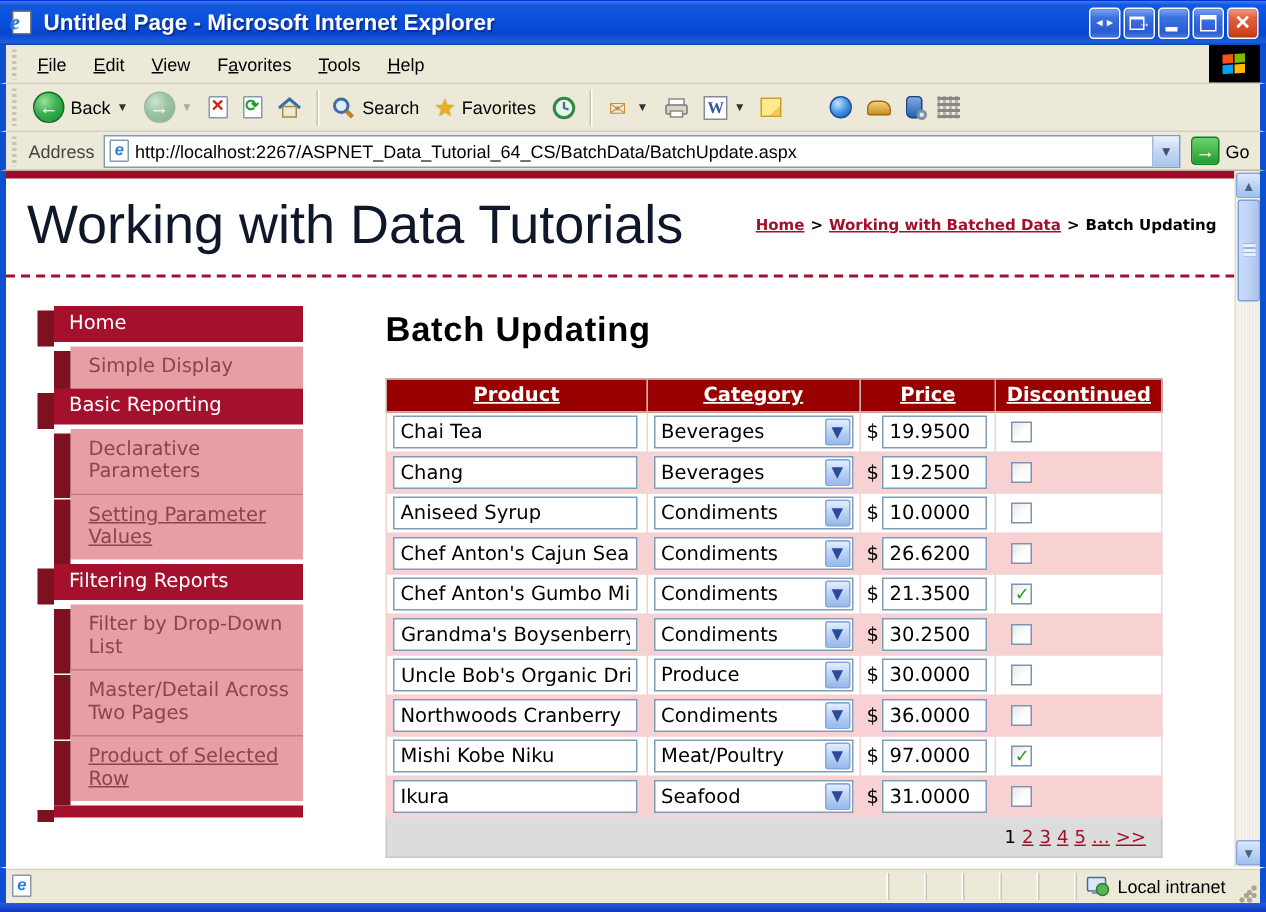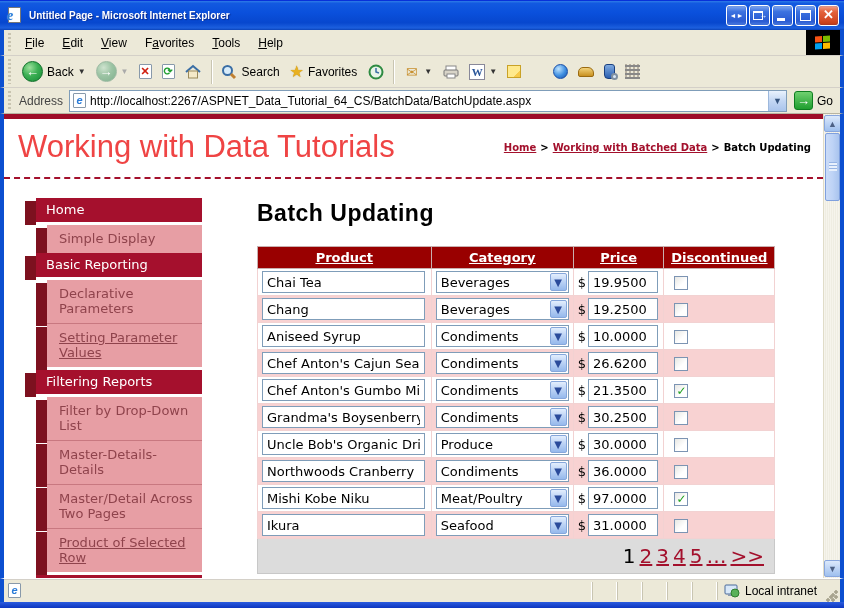--- a/index.html
+++ b/index.html
@@ -10,21 +10,21 @@
 
   
   .titlebar {
     height:30px; flex:0 0 30px; display:flex; align-items:center; padding:0 5px 0 6px;
     background:linear-gradient(180deg,#2E7CE8 0%,#1259E0 8%,#0A50DC 40%,#0747CE 75%,#1C5FDE 93%,#0B43B8 100%);
     border-top:1px solid #0831D9;
   }
   .titlebar .app-icon { width:18px; height:18px; margin-right:5px; position:relative; flex:0 0 18px; }
   .app-icon .page { position:absolute; left:2px; top:0; width:13px; height:16px; background:#fff; border:1px solid #777; border-radius:1px; }
   .app-icon .e { position:absolute; left:1px; top:1px; font:italic bold 14px "Liberation Serif",serif; color:#2B7CD8; text-shadow:0 0 1px #8ec0f0; }
-  .title-text { color:#fff; font-weight:bold; font-size:10px; text-shadow:1px 1px 1px #0A2A8A; flex:1; white-space:nowrap; overflow:hidden; }
+  .title-text { color:#fff; font-weight:bold; font-size:15px; text-shadow:1px 1px 1px #0A2A8A; flex:1; white-space:nowrap; overflow:hidden; }
   .winbtns { display:flex; gap:2px; }
   .winbtn {
     width:21px; height:21px; border-radius:3px; border:1px solid #fff;
     background:linear-gradient(180deg,#7FA6EF 0%,#3C72E0 30%,#2A5BD2 80%,#4B7BE0 100%);
     color:#fff; font-size:9px; line-height:19px; text-align:center; position:relative;
     box-shadow:inset 0 0 1px #1a44a8;
   }
   .winbtn.close { background:linear-gradient(180deg,#F2A08A 0%,#E4633C 30%,#D34A24 75%,#C03A14 100%); font-size:13px; font-weight:bold; line-height:18px; }
   .winbtn .min-glyph { position:absolute; left:4px; bottom:4px; width:8px; height:3px; background:#fff; }
   .winbtn .max-glyph { position:absolute; left:4px; top:4px; width:11px; height:11px; border:1px solid #fff; border-top:3px solid #fff; }
@@ -75,21 +75,21 @@
   .addr-url { font-size:12px; color:#000; white-space:nowrap; overflow:hidden; flex:1; border:none; outline:none; font-family:"Liberation Sans",sans-serif; }
   .addr-drop { width:18px; height:20px; background:linear-gradient(180deg,#E9F2FD,#C2D6F3 50%,#A9C4EC); border-left:1px solid #9DB8DC; color:#34537E; font-size:9px; text-align:center; line-height:20px; }
   .go-btn { display:flex; align-items:center; gap:4px; margin-left:5px; font-size:12px; padding:1px 4px 1px 2px; }
   .go-icon { width:19px; height:19px; border-radius:3px; background:linear-gradient(180deg,#6FD06F,#1F9E2F); border:1px solid #0E7E20; color:#fff; font-weight:bold; text-align:center; line-height:18px; font-size:13px; }
 
   
   .page { flex:1; background:#fff; position:relative; overflow:hidden; }
   .page-inner { position:absolute; inset:0 17px 0 0; overflow:hidden; }
   .red-strip { height:5px; background:#9E0C28; }
   .page-header { display:flex; align-items:center; justify-content:space-between; padding:10px 12px 12px 14px; border-bottom:2px dashed #A3102C; }
-  .site-title { font-size:31px; color:#ef4444; letter-spacing:0; font-weight:500; }
+  .site-title { font-size:36px; color:#0f172a; letter-spacing:0; font-weight:500; }
   .breadcrumb { font-size:10px; font-weight:bold; color:#000; white-space:nowrap; font-family:"DejaVu Sans",sans-serif; }
   .breadcrumb a { color:#A3102C; text-decoration:underline; }
   .crumb-sep { padding:0 4px; font-weight:bold; }
 
   .content { display:flex; padding-top:19px; font-family:"DejaVu Sans",sans-serif; }
 
   
   .nav { width:198px; flex:0 0 198px; padding-left:21px; }
   .nav-item { position:relative; margin-left:11px; }
   .nav-item::before { content:""; position:absolute; left:-11px; top:3px; width:11px; height:100%; background:#7D111F; }
@@ -112,21 +112,21 @@
   input.prod { width:163px; }
   input.price { width:70px; }
   .dollar { font-size:13px; margin-right:2px; }
   .xpselect { width:133px; height:22px; border:1px solid #7F9DB9; background:#fff; display:flex; align-items:center; }
   .sel-label { flex:1; font-size:13px; padding-left:4px; white-space:nowrap; overflow:hidden; }
   .sel-btn { width:17px; height:18px; margin:1px; border-radius:2px; background:linear-gradient(180deg,#E3EEFD,#BDD4F5 45%,#96B9EC); border:1px solid #86A7DB;
     color:#2A4B9B; font-size:10px; text-align:center; line-height:17px; }
   .cb { display:inline-block; width:14px; height:14px; background:linear-gradient(135deg,#E7E7E3,#FFFFFF 60%); border:1px solid #7C94B3; margin-left:6px;
     font-size:12px; line-height:13px; text-align:center; color:#1EA01E; font-weight:bold; vertical-align:middle; }
   tr.pager-row td { background:#DCDCDC; text-align:right; padding:5px 8px; border:1px solid #C8C8C8; }
-  .pager { font-size:20px; }
+  .pager { font-size:12px; }
   .pager .cur { color:#000; margin:0 2px; }
   .pager a { color:#A3102C; text-decoration:underline; margin:0 2px; font-weight:normal; }
 
   
   .vscroll { position:absolute; top:0; right:0; bottom:0; width:17px; background:#F4F2E8;
     background:repeating-linear-gradient(90deg,#F6F4EC 0 1px,#EFEDE2 1px 2px); border-left:1px solid #E0DCC8; }
   .sb-btn { position:absolute; left:0; width:17px; height:17px; border-radius:2px; border:1px solid #89A7DE;
     background:linear-gradient(180deg,#DCE9FB,#C0D6F6 45%,#9FC0EE); color:#4D6185; font-size:9px; text-align:center; line-height:16px; }
   .sb-up { top:1px; } .sb-down { bottom:1px; }
   .sb-thumb { position:absolute; left:1px; top:19px; width:15px; height:68px; border-radius:2px; border:1px solid #7FA0DE;
@@ -303,21 +303,20 @@
 
       <div class="content">
         <div class="nav">
             <div class="nav-item nav-section"><span>Home</span></div>
             <div class="nav-item nav-sub"><span>Simple Display</span></div>
             <div class="nav-item nav-section"><span>Basic Reporting</span></div>
             <div class="nav-item nav-sub"><span>Declarative Parameters</span></div>
             <div class="nav-item nav-sub nav-sub-last"><span>Setting Parameter Values</span></div>
             <div class="nav-item nav-section"><span>Filtering Reports</span></div>
             <div class="nav-item nav-sub"><span>Filter by Drop-Down List</span></div>
-            <div class="nav-item nav-sub"><span>Master-Details-Details</span></div>
             <div class="nav-item nav-sub"><span>Master/Detail Across Two Pages</span></div>
             <div class="nav-item nav-sub nav-sub-last"><span>Product of Selected Row</span></div>
             <div class="nav-item nav-partial"></div>
           </div>
 
         <div class="main">
           <h1>Batch Updating</h1>
           <table class="grid">
             <thead>
               <tr>

